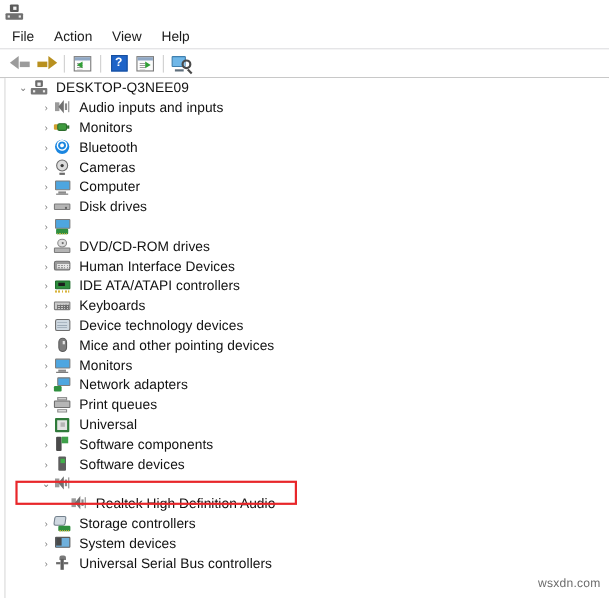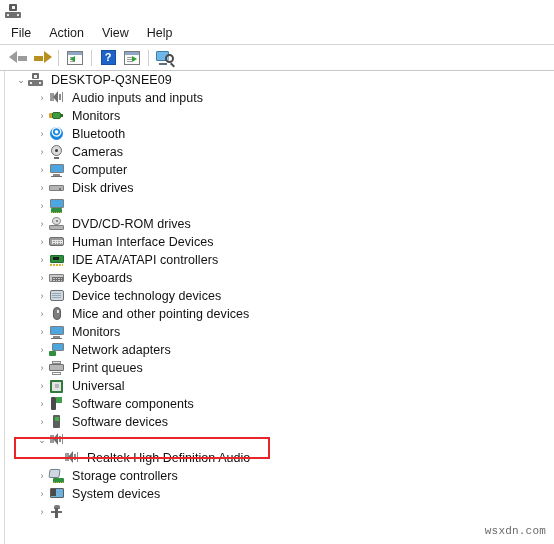--- a/index.html
+++ b/index.html
@@ -554,21 +554,21 @@
     pointer-events: none;
     border: 2px solid #e8262a;
     box-sizing: border-box;
   }
 
   
   #watermark {
     position: absolute;
     right: 8px;
     bottom: 7px;
-    font-family: Liberation Mono, monospace;
+    font-family: Liberation Sans, sans-serif;
     font-size: 11px;
     color: #6b6b6b;
     letter-spacing: .2px;
   }
 </style>
 </head>
 <body>
 
 <div id="titlebar">
   <span class="dm-app-icon">
@@ -894,19 +894,20 @@
   <div class="row depth1">
     <span class="chev">›</span>
     <span class="ico-wrap">
       <span class="ic ic-usb">
           <span class="head"></span>
           <span class="stem"></span>
           <span class="l"></span>
           <span class="r"></span>
         </span>
     </span>
+    <span class="label">Universal Serial Bus controllers</span>
   </div>
 
 </div>
 
 <div id="highlight-box" style="left: 14px; top: 437px; width: 256px; height: 22px; border-color: rgb(232, 38, 42);"></div>
 
 <div id="watermark">wsxdn.com</div>
 
 </body></html>

